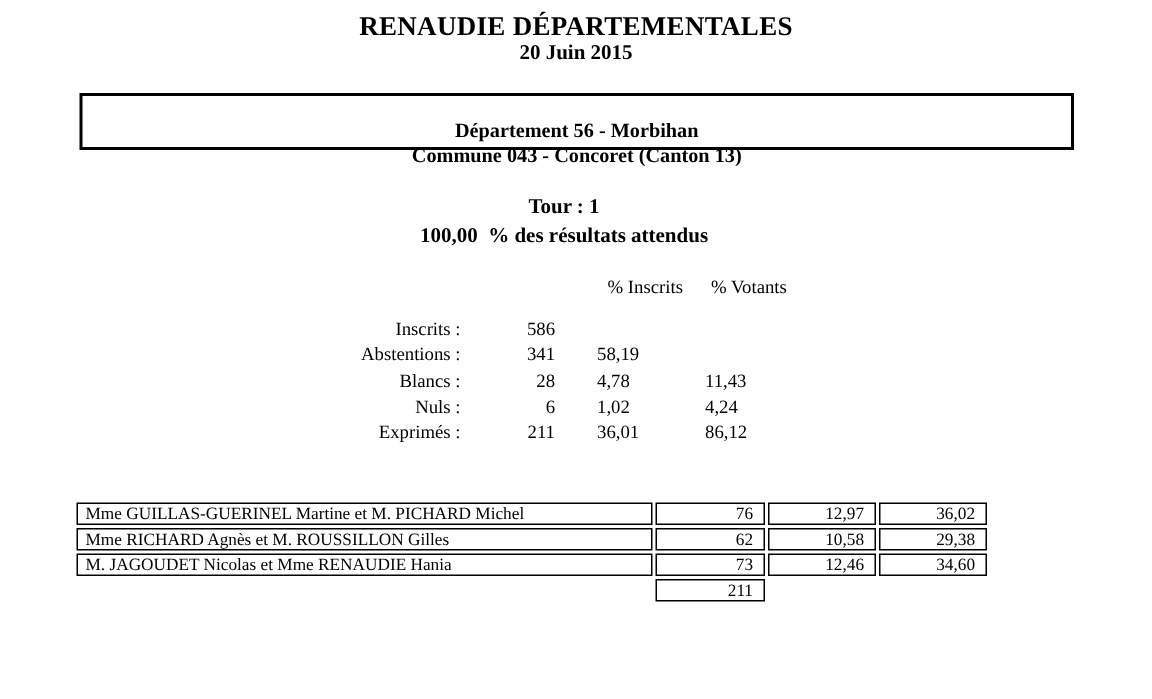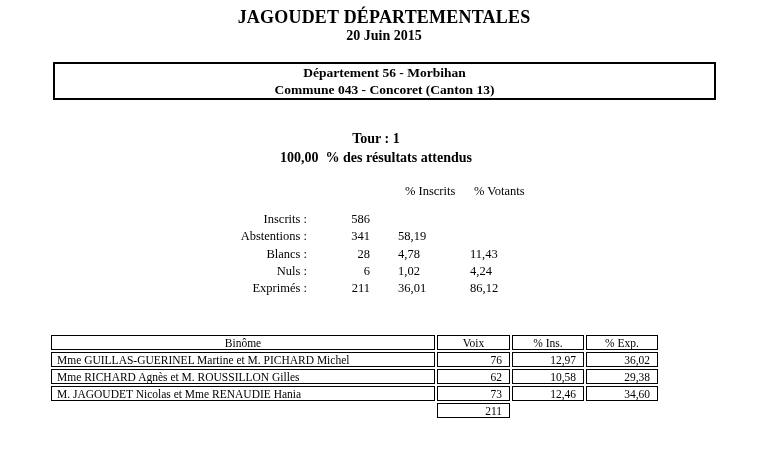--- a/index.html
+++ b/index.html
@@ -39,21 +39,21 @@
     left: 53px;
     top: 62px;
     width: 663px;
     height: 38px;
     box-sizing: border-box;
     border: 2px solid #000000;
     text-align: center;
     font-size: 13.5px;
     font-weight: bold;
     line-height: 16.5px;
-    padding-top: 1px;
+    padding-top: 15px;
   }
   .tour-block {
     position: absolute;
     top: 129px;
     left: 0;
     width: 752px;
     text-align: center;
     font-size: 14px;
     font-weight: bold;
     line-height: 19px;
@@ -111,21 +111,21 @@
   table.results td.num  { text-align: right; padding-right: 7px; }
   table.results td.empty { border: none; }
   col.c-binome { width: 384px; }
   col.c-voix   { width: 73px; }
   col.c-ins    { width: 72px; }
   col.c-exp    { width: 72px; }
 </style>
 </head>
 <body>
 
-<div class="page-title">JAGOUDET DÉPARTEMENTALES</div>
+<div class="page-title">RENAUDIE DÉPARTEMENTALES</div>
 <div class="election-date">20 Juin 2015</div>
 
 <div class="loc-box">
   <div>Département 56 - Morbihan</div>
   <div>Commune 043 - Concoret (Canton 13)</div>
 </div>
 
 <div class="tour-block">
   <div>Tour : 1</div>
   <div>100,00  % des résultats attendus</div>
@@ -170,26 +170,20 @@
 </div>
 
 <table class="results">
   <colgroup>
     <col class="c-binome">
       <col class="c-voix">
       <col class="c-ins">
       <col class="c-exp">
   </colgroup>
   <tbody>
-    <tr class="hdr">
-      <td>Binôme</td>
-      <td>Voix</td>
-      <td>% Ins.</td>
-      <td>% Exp.</td>
-    </tr>
     <tr>
       <td class="name">Mme GUILLAS-GUERINEL Martine et M. PICHARD Michel</td>
       <td class="num">76</td>
       <td class="num">12,97</td>
       <td class="num">36,02</td>
     </tr>
     <tr>
       <td class="name">Mme RICHARD Agnès et M. ROUSSILLON Gilles</td>
       <td class="num">62</td>
       <td class="num">10,58</td>

